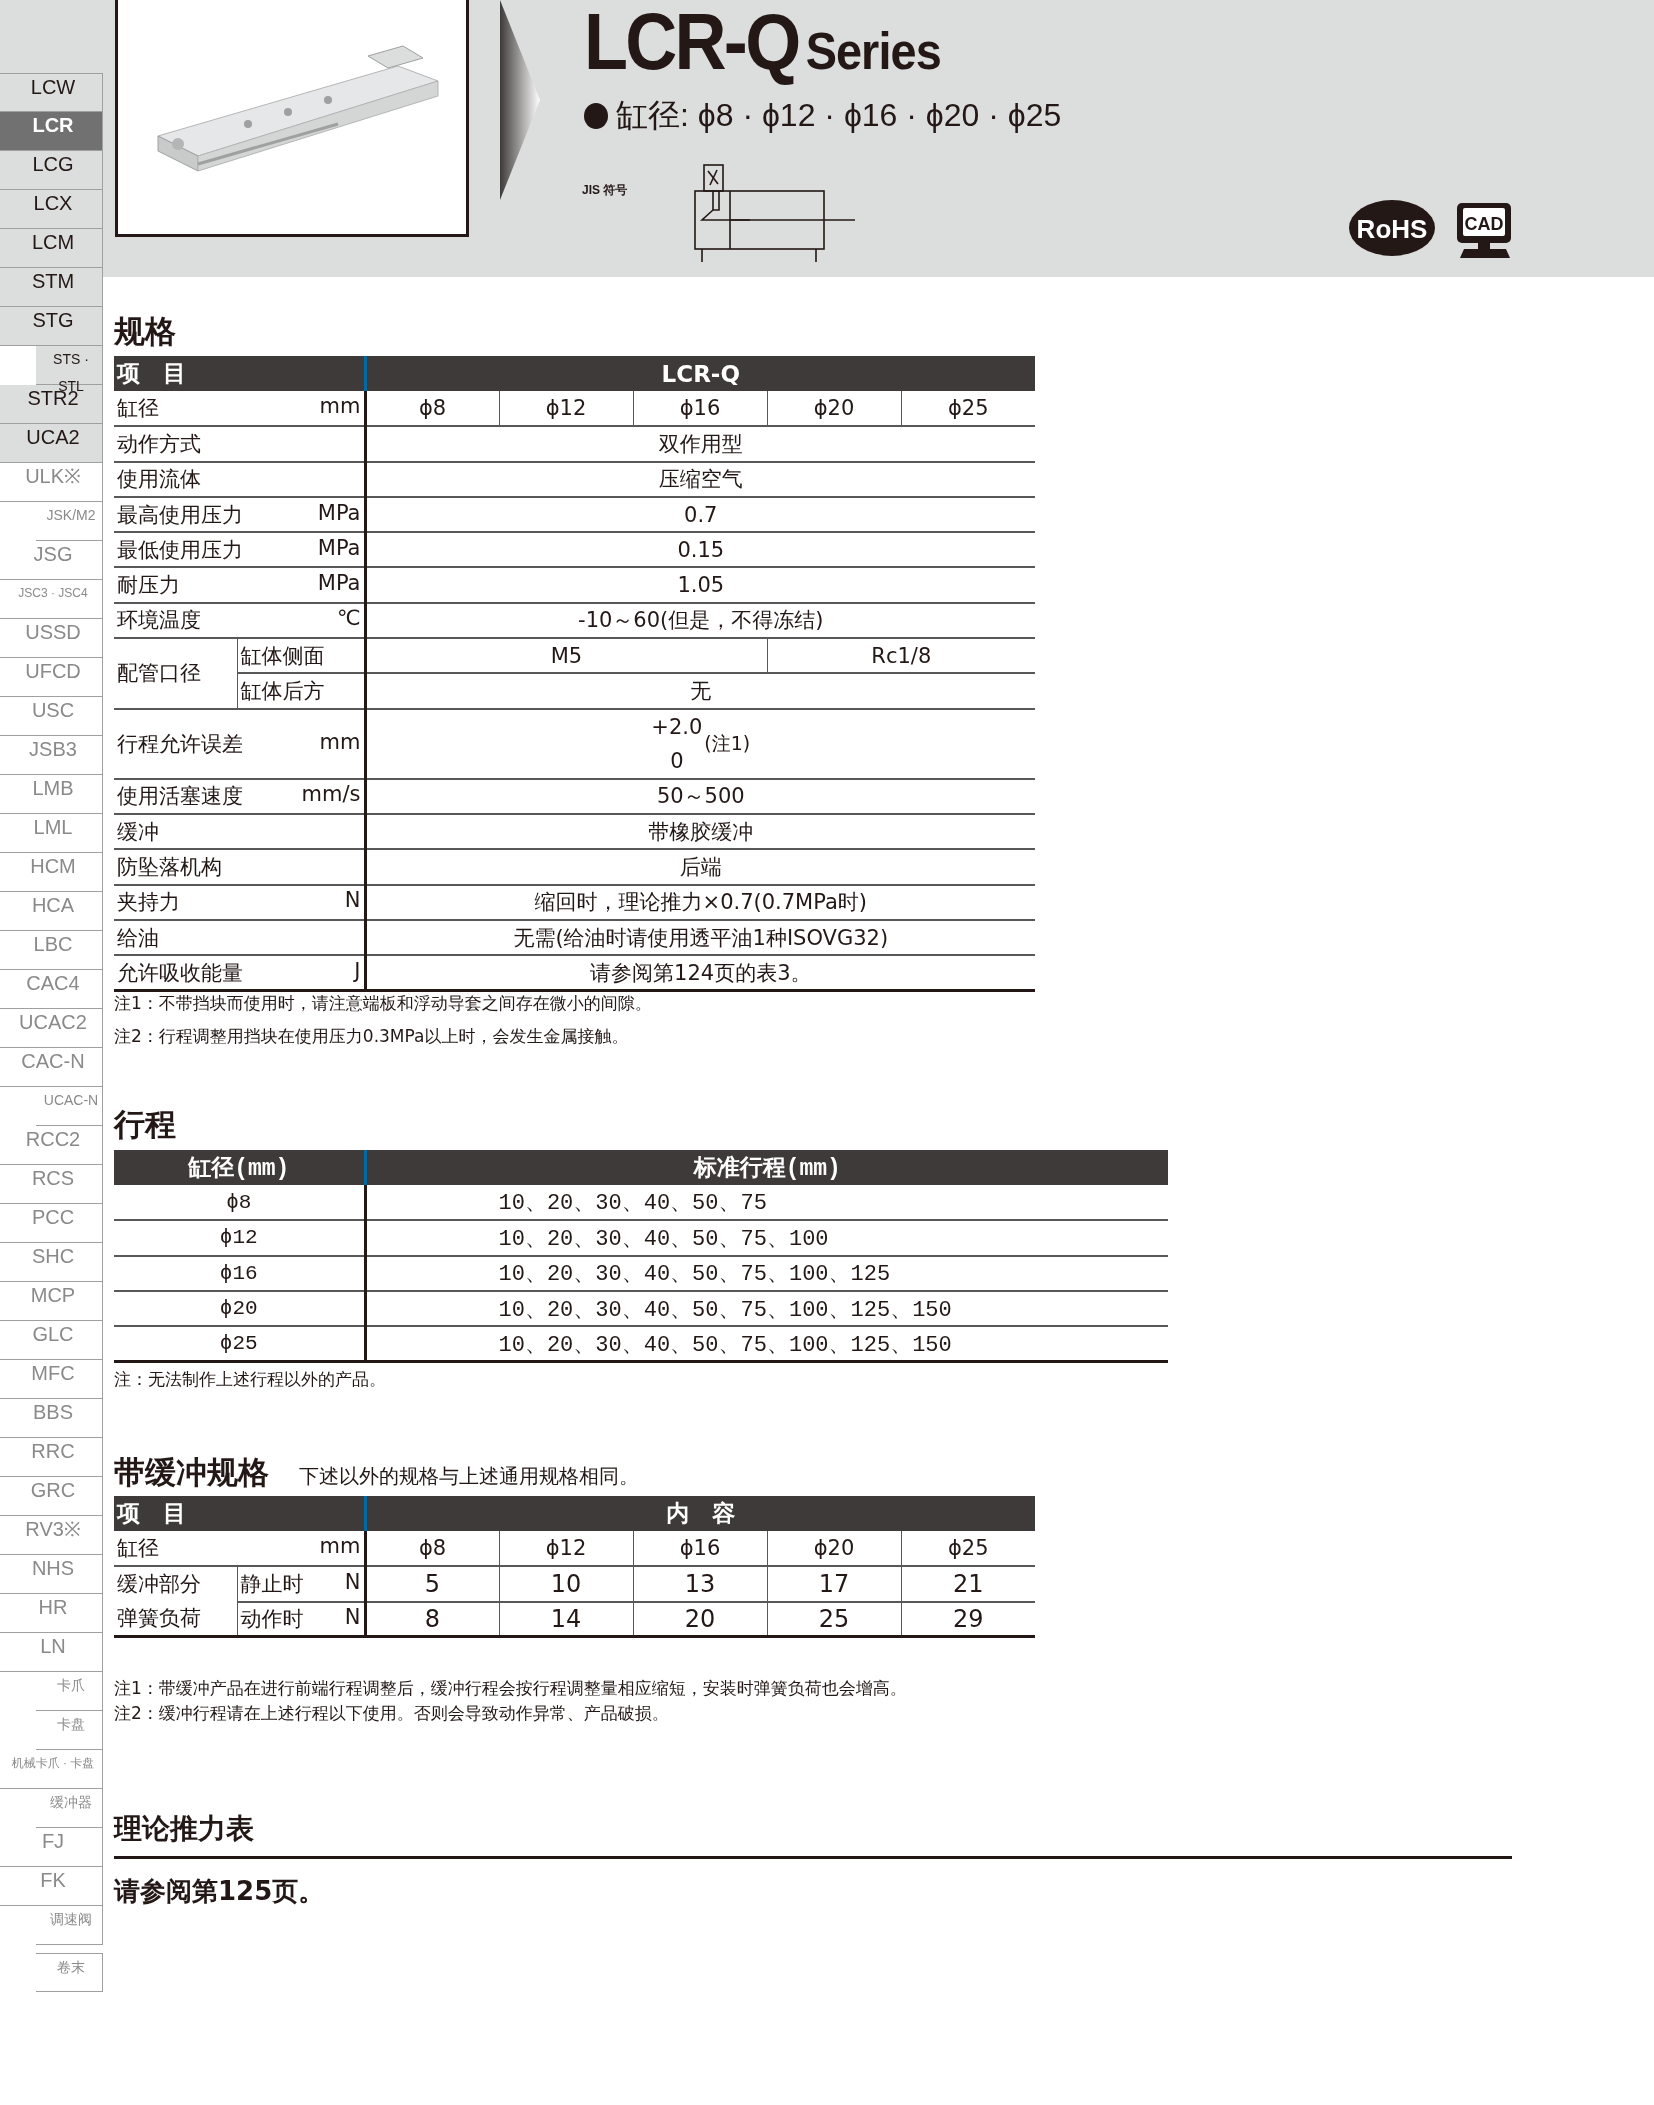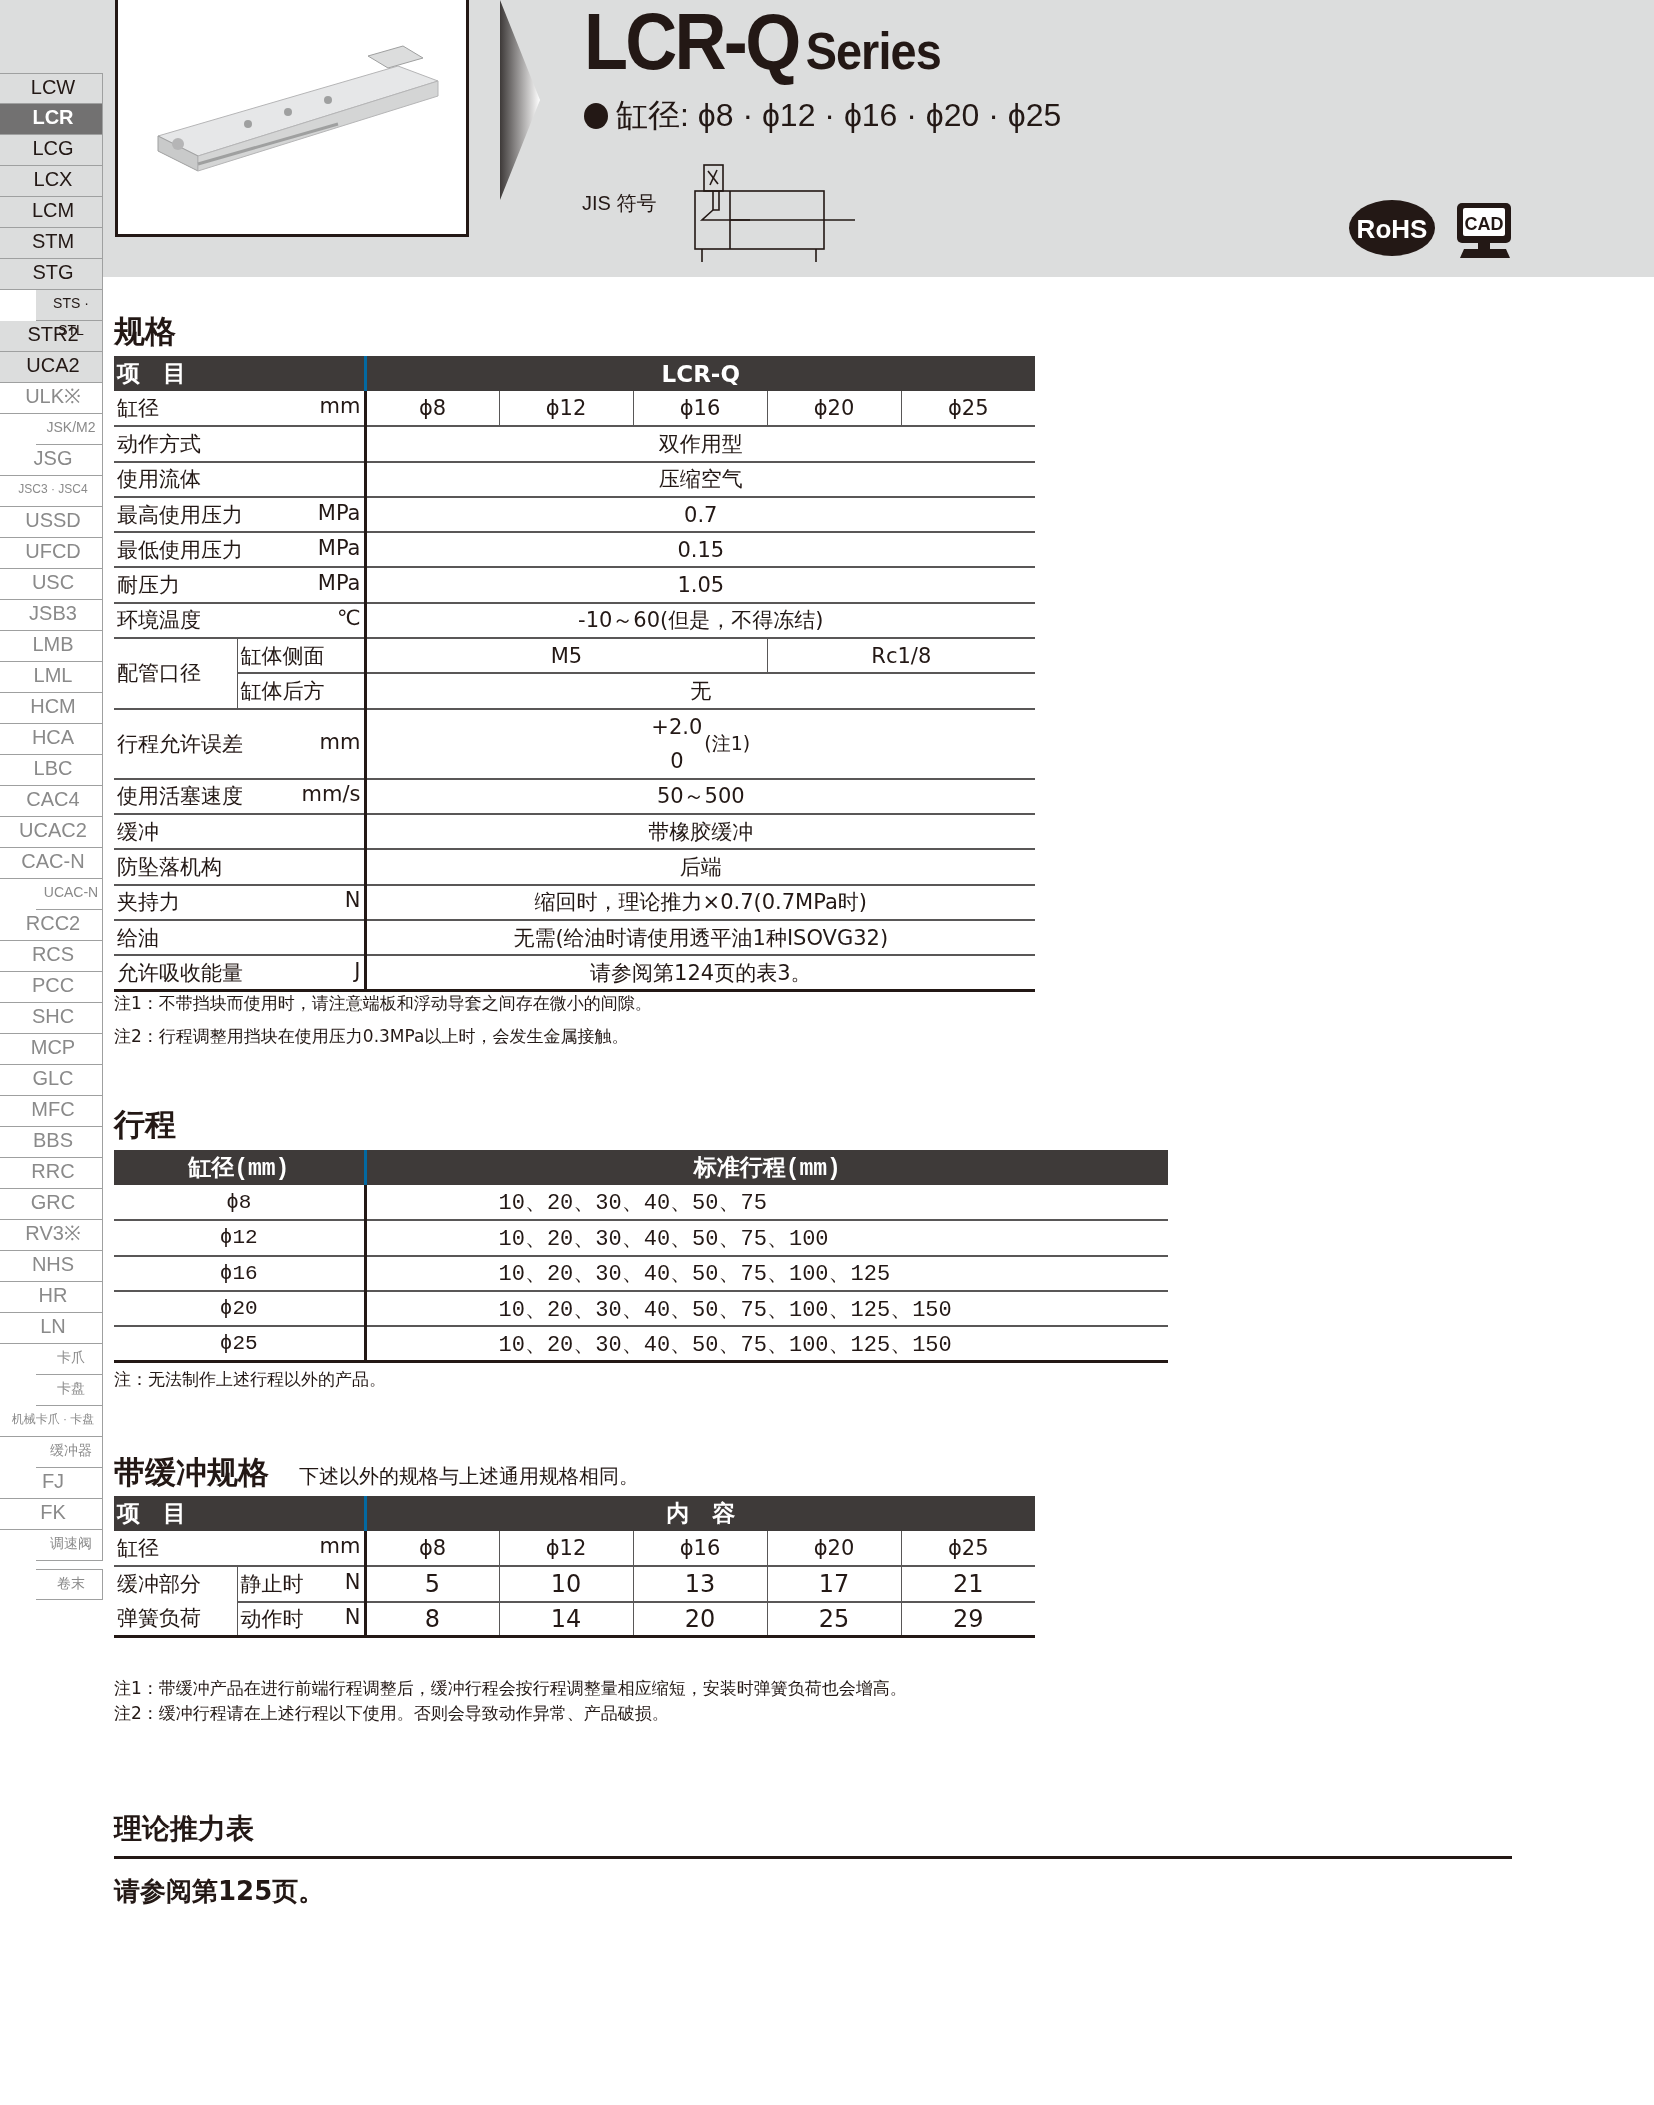--- a/index.html
+++ b/index.html
@@ -8,28 +8,28 @@
 
   
   .header-band { position: absolute; left: 0; top: 0; width: 1654px; height: 277px; background: #dcdddd; }
   .product-box { position: absolute; left: 115px; top: -4px; width: 354px; height: 241px; background: #fff; border: 3px solid #231815; border-top: none; }
   .product-img { position: absolute; left: 20px; top: 40px; width: 310px; height: 140px; }
   .arrow { position: absolute; left: 500px; top: 0; width: 40px; height: 200px; }
   .title { position: absolute; left: 584px; top: -4px; font-family: "Liberation Sans", sans-serif; font-weight: 700; font-size: 80px; letter-spacing: -3px; transform: scaleX(0.9); transform-origin: left; }
   .title .series { font-size: 52px; letter-spacing: -1px; margin-left: 8px; }
   .bore-line { position: absolute; left: 584px; top: 94px; font-size: 32px; font-family: "Liberation Sans", sans-serif; }
   .bore-line .dot { display: inline-block; width: 24px; height: 26px; border-radius: 50%; background: #231815; vertical-align: -3px; margin-right: 8px; }
-  .jis-label { position: absolute; left: 582px; top: 190px; font-size: 20px; font-weight: 400; font-family: "Liberation Sans", sans-serif; }
+  .jis-label { position: absolute; left: 582px; top: 182px; font-size: 12px; font-weight: 700; font-family: "Liberation Sans", sans-serif; }
   .jis-symbol { position: absolute; left: 690px; top: 162px; width: 180px; height: 110px; }
   .rohs { position: absolute; left: 1348px; top: 199px; width: 88px; height: 58px; }
   .cad { position: absolute; left: 1454px; top: 201px; width: 62px; height: 58px; }
 
   
   .sidebar { position: absolute; left: 0; top: 73px; width: 103px; }
-  .side-item { height: 31px; border: 1px solid #9fa0a0; border-left: none; border-top: none; text-align: center; font-family: "Liberation Sans", sans-serif; font-size: 20px; line-height: 27px; color: #8a8a8a; background: #fff; padding-left: 4px; }
+  .side-item { height: 39px; border: 1px solid #9fa0a0; border-left: none; border-top: none; text-align: center; font-family: "Liberation Sans", sans-serif; font-size: 20px; line-height: 27px; color: #8a8a8a; background: #fff; padding-left: 4px; }
   .side-item.gray { background: #dcdddd; color: #231815; }
   .side-item.active { background: #727171; color: #ffffff; font-weight: 700; }
   .side-item.small { font-size: 14px; margin-left: 36px; }
   .side-item.xs { font-size: 12px; }
   .side-item.first { border-top: 1px solid #9fa0a0; }
   .side-end { margin-top: 8px; border-top: 1px solid #9fa0a0; }
 
   
   .sec-title { position: absolute; left: 114px; font-size: 31px; font-weight: 700; }
   .sec-sub { font-size: 20px; font-weight: 400; margin-left: 30px; }

